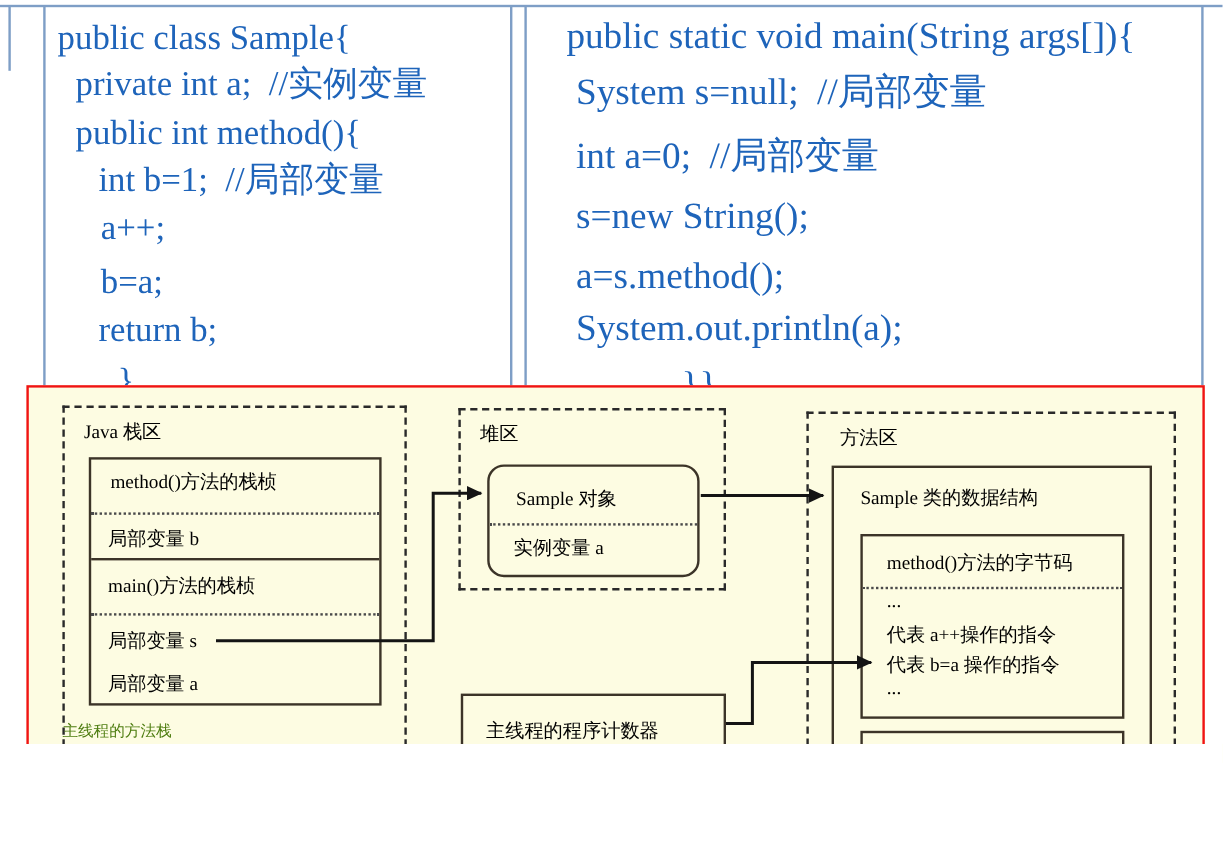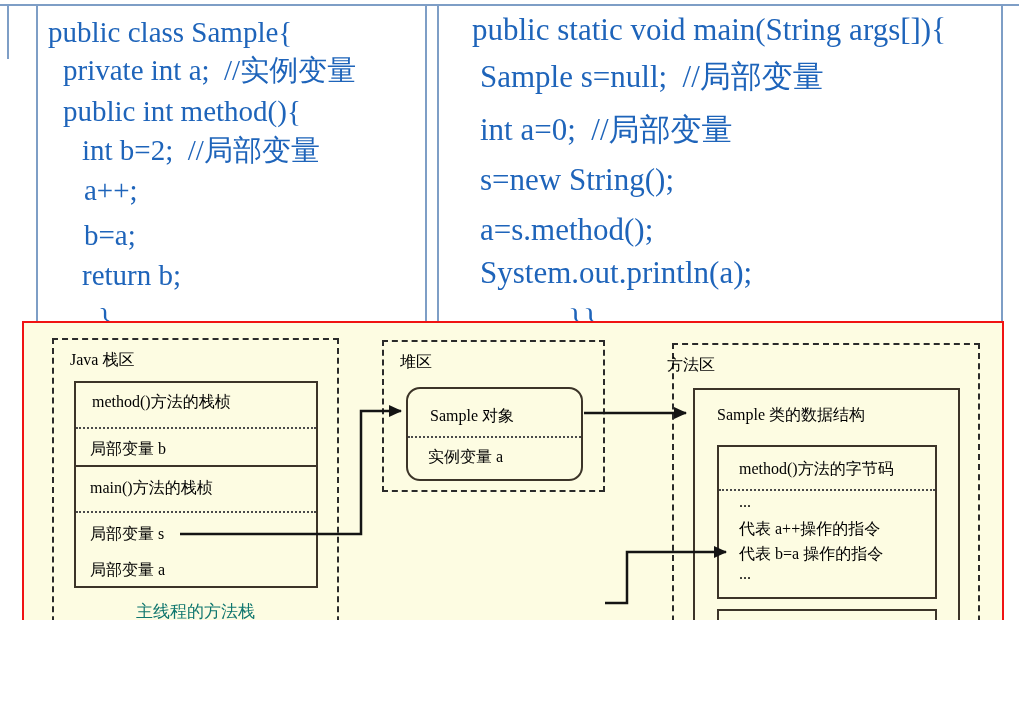--- a/index.html
+++ b/index.html
@@ -20,21 +20,21 @@
   .cl{font-size:29px;}
   .cr{font-size:31px;}
 
   
   .panel{position:absolute;left:22px;top:321px;width:982px;height:367px;
          box-sizing:border-box;border:2px solid #f01313;background:#fdfce2;}
 
   .dashed-box{position:absolute;box-sizing:border-box;border:2px dashed #2a2a2a;}
   .solid-box{position:absolute;box-sizing:border-box;border:2px solid #3c3428;background:#fdfce2;}
   .dg-label{position:absolute;font-size:16px;color:#000;white-space:nowrap;}
-  .dg-caption{position:absolute;font-size:17px;color:#0f766e;text-align:center;white-space:nowrap;}
+  .dg-caption{position:absolute;font-size:13px;color:#4d7c0f;text-align:left;white-space:nowrap;}
   .dot-sep{position:absolute;left:0;width:100%;height:0;border-top:2px dotted #4a4a4a;}
   .sol-sep{position:absolute;left:0;width:100%;height:0;border-top:2px solid #3c3428;}
   .rowtxt{position:absolute;font-size:16px;color:#000;white-space:nowrap;}
 
   .rounded{border-radius:14px;}
 
   .arrows{position:absolute;left:0;top:0;pointer-events:none;}
   .arrows polyline{fill:none;stroke:#141414;stroke-width:2.5;}
 
   
@@ -55,30 +55,30 @@
   <div class="vline v1"></div>
   <div class="vline v2"></div>
   <div class="vline v3"></div>
   <div class="vline v4"></div>
   <div class="vline v5"></div>
 
   <div>
     <div class="code-line cl" style="left:48px;top:16px">public class Sample{</div>
     <div class="code-line cl" style="left:63px;top:54px">private int a;  //实例变量</div>
     <div class="code-line cl" style="left:63px;top:95px">public int method(){</div>
-    <div class="code-line cl" style="left:82px;top:134px">int b=2;  //局部变量</div>
+    <div class="code-line cl" style="left:82px;top:134px">int b=1;  //局部变量</div>
     <div class="code-line cl" style="left:84px;top:174px">a++;</div>
     <div class="code-line cl" style="left:84px;top:219px">b=a;</div>
     <div class="code-line cl" style="left:82px;top:259px">return b;</div>
     <div class="code-line cl" style="left:98px;top:302px">}</div>
   </div>
 
   <div>
     <div class="code-line cr" style="left:472px;top:12px">public static void main(String args[]){</div>
-    <div class="code-line cr" style="left:480px;top:59px">Sample s=null;  //局部变量</div>
+    <div class="code-line cr" style="left:480px;top:59px">System s=null;  //局部变量</div>
     <div class="code-line cr" style="left:480px;top:112px">int a=0;  //局部变量</div>
     <div class="code-line cr" style="left:480px;top:162px">s=new String();</div>
     <div class="code-line cr" style="left:480px;top:212px">a=s.method();</div>
     <div class="code-line cr" style="left:480px;top:255px">System.out.println(a);</div>
     <div class="code-line cr" style="left:568px;top:303px">}}</div>
   </div>
 
   <div class="panel"></div>
 
   <div class="dashed-box" style="left:52px;top:338px;width:287px;height:304px"></div>
@@ -98,23 +98,26 @@
 
   <div class="dashed-box" style="left:382px;top:340px;width:223px;height:152px"></div>
   <div class="dg-label" style="left:400px;top:352px">堆区</div>
 
   <div class="solid-box rounded" style="left:406px;top:387px;width:177px;height:94px">
     <div class="rowtxt" style="left:22px;top:17px">Sample 对象</div>
     <div class="dot-sep" style="top:47px"></div>
     <div class="rowtxt" style="left:20px;top:58px">实例变量 a</div>
   </div>
 
+  <div class="solid-box" style="left:384px;top:578px;width:221px;height:58px">
+    <div class="rowtxt" style="left:19px;top:19px">主线程的程序计数器</div>
+  </div>
 
   <div class="dashed-box" style="left:672px;top:343px;width:308px;height:339px"></div>
-  <div class="dg-label" style="left:667px;top:355px">方法区</div>
+  <div class="dg-label" style="left:700px;top:355px">方法区</div>
 
   <div class="solid-box" style="left:693px;top:388px;width:267px;height:285px">
     <div class="rowtxt" style="left:22px;top:15px">Sample 类的数据结构</div>
 
     <div class="solid-box" style="left:22px;top:55px;width:220px;height:154px">
       <div class="rowtxt" style="left:20px;top:12px">method()方法的字节码</div>
       <div class="dot-sep" style="top:42px"></div>
       <div class="rowtxt" style="left:20px;top:46px">...</div>
       <div class="rowtxt" style="left:20px;top:97px">代表 b=a 操作的指令</div>
       <div class="rowtxt" style="left:20px;top:72px">代表 a++操作的指令</div>

